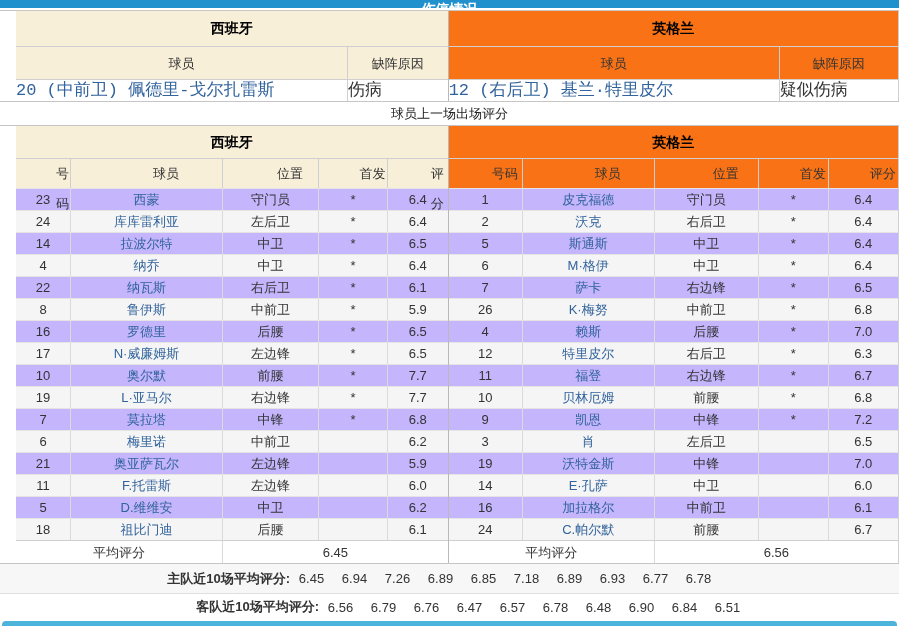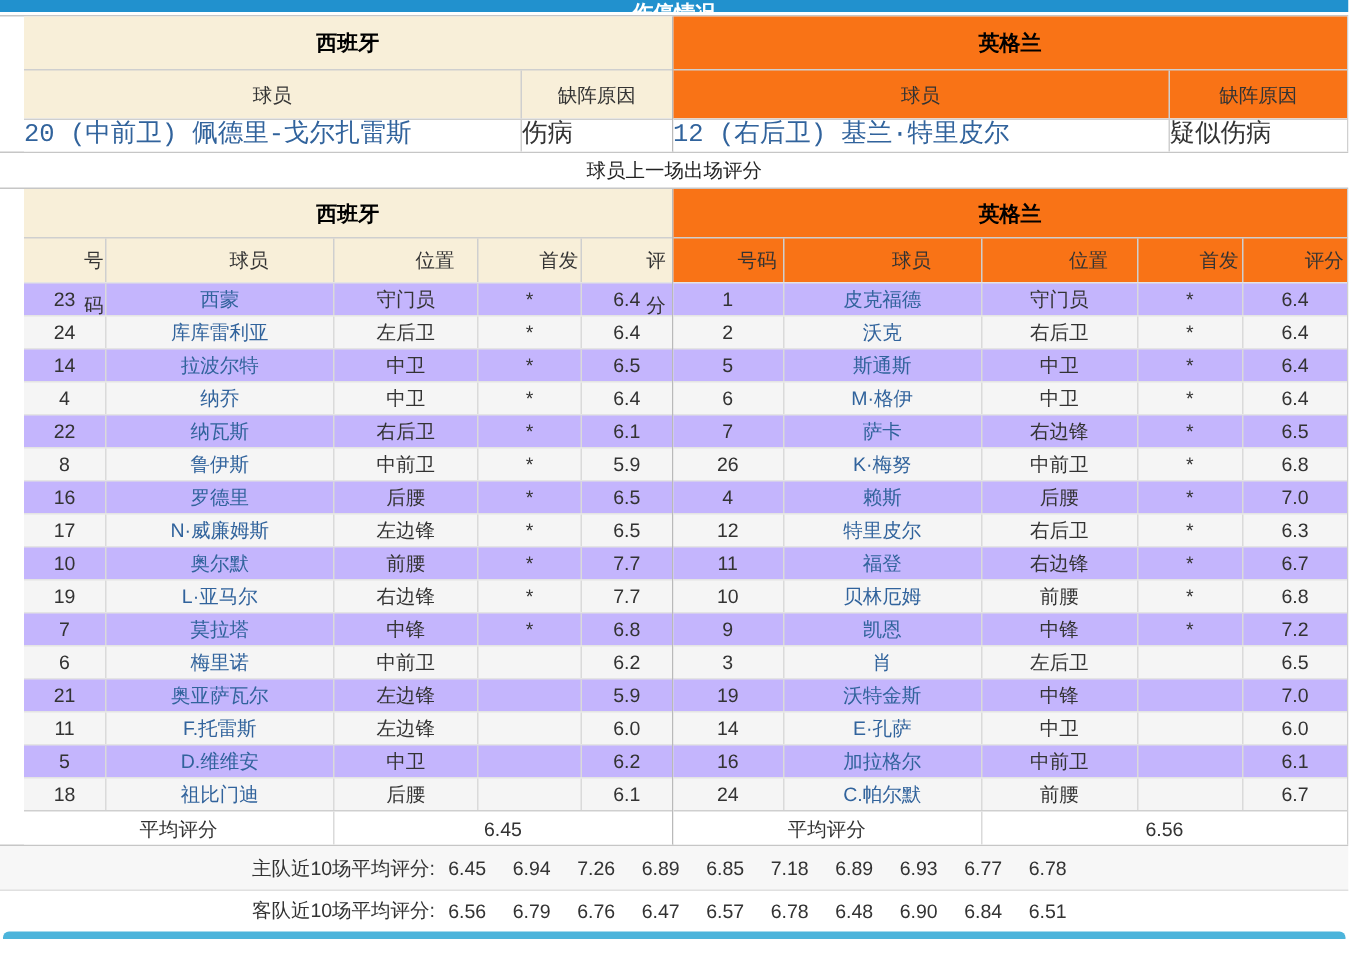--- a/index.html
+++ b/index.html
@@ -42,22 +42,22 @@
   .half-home .c1{width:55px} .half-home .c2{width:152px} .half-home .c3{width:96px} .half-home .c4{width:69px} .half-home .c5{flex:1}
   .half-away .c1{width:74px} .half-away .c2{width:132px} .half-away .c3{width:104px} .half-away .c4{width:70px} .half-away .c5{flex:1}
 
   .avg-row { display:flex; height:23px; line-height:23px; border-top:1px solid #cfcfcf; font-size:13px; color:#333; text-align:center; background:#fff; }
   .avg-label { border-right:1px solid #dadada; }
   .half-home .avg-label { width:207px; }
   .half-away .avg-label { width:206px; }
   .avg-value { flex:1; }
 
   .summary-row { display:flex; align-items:center; height:30px; background:#f7f7f7; border-bottom:1px solid #e0e0e0; font-size:13px; color:#333; }
-  .summary-row.white { background:#fff; height:26px; border-bottom:none; }
-  .summary-label { width:290px; text-align:right; }
+  .summary-row.white { background:#fff; height:26px; border-bottom:none;padding-left:29px; }
+  .summary-label { width:290px; text-align:right;font-weight:bold; }
   .summary-values { display:flex; }
   .summary-values span { width:43px; text-align:center; }
 
   .bottom-bar { height:5px; background:#4CB4DB; border-radius:4px 4px 0 0; margin:1px 2px 0; }
 </style>
 </head>
 <body>
 
 <div class="page">
 

